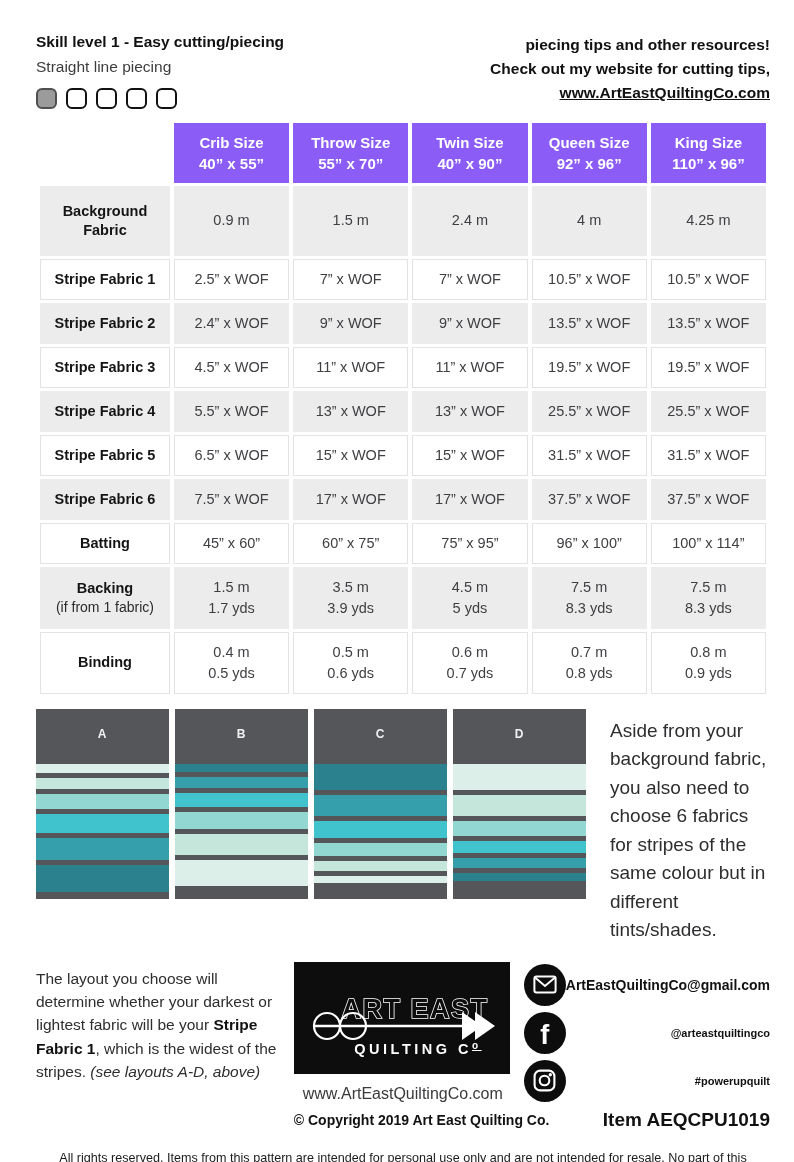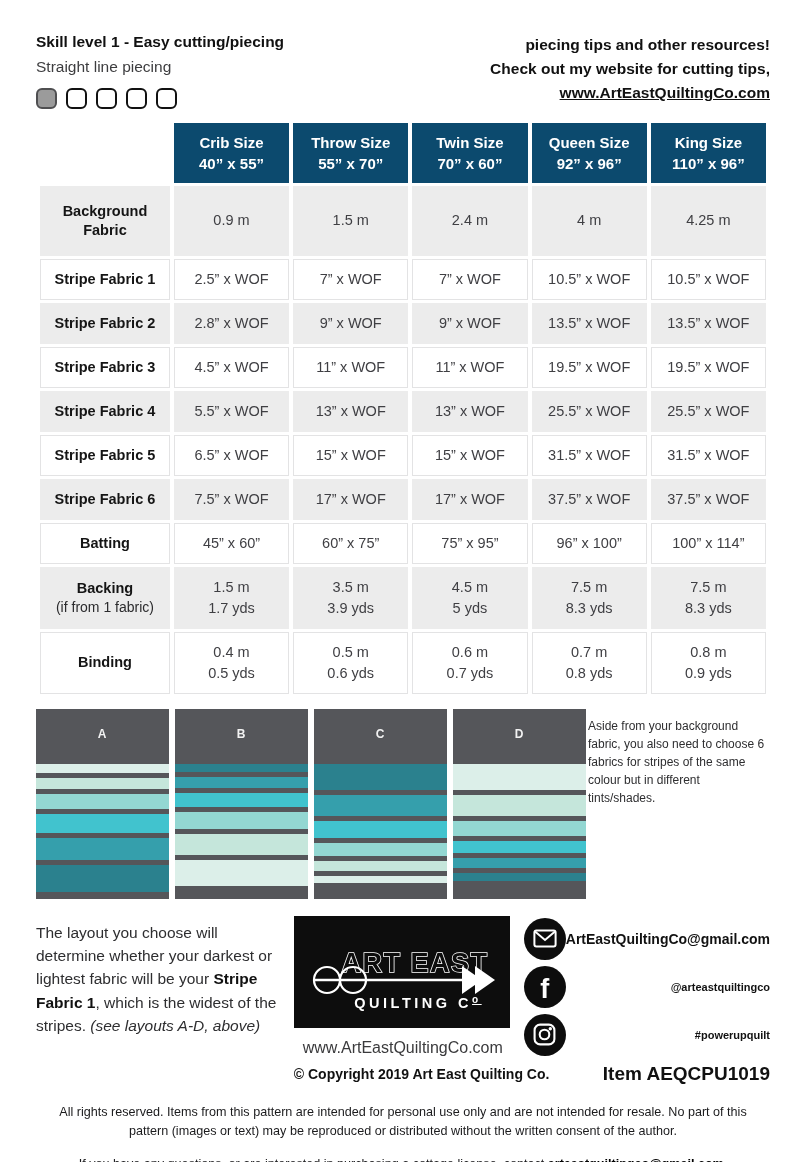--- a/index.html
+++ b/index.html
@@ -17,36 +17,36 @@
   .squares { display:flex; gap:9px; margin-top:12px; }
   .sq { width:21px; height:21px; border:2.5px solid #111; border-radius:6px; background:#fff; }
   .sq.filled { background:#9b9b9b; border-color:#4f4f51; }
   .top-right { text-align:right; font-size:15.5px; font-weight:700; line-height:1.55; color:#111; }
   .site-link { display:inline-block; text-decoration:underline; color:#111; cursor:pointer; }
 
   
   table.sizes { width:100%; border-collapse:separate; border-spacing:4px 3px; margin-top:11px; }
   th,td { text-align:center; vertical-align:middle; }
   th.corner { background:#fff; width:18.4%; }
-  th.col-head { background:#0c4a6e; color:#fff; font-size:15px; font-weight:700; padding:9px 2px; line-height:1.4; width:16.32%; }
+  th.col-head { background:#8b5cf6; color:#fff; font-size:15px; font-weight:700; padding:9px 2px; line-height:1.4; width:16.32%; }
   th.rowlabel { font-size:14.5px; font-weight:700; color:#151515; padding:4px 10px; line-height:1.3; }
   th.rowlabel .sub { font-weight:400; font-size:14px; color:#2b2b2d; }
   td.val { font-size:14.5px; color:#3f3f43; padding:10px 2px; line-height:1.45; white-space:pre-line; }
   tr.shaded th.rowlabel, tr.shaded td.val { background:#ececec; }
   tr.plain th.rowlabel, tr.plain td.val { background:#fff; box-shadow:inset 0 0 0 1px #e3e3e4; }
   tr.tall td.val, tr.tall th.rowlabel { padding-top:16px; padding-bottom:16px; }
 
   
   .layouts-row { display:flex; margin-top:12px; }
   .panels { display:flex; gap:6px; }
   .panel { width:133px; height:190px; display:flex; flex-direction:column; overflow:hidden; }
   .panel-label { height:50px; display:flex; align-items:center; justify-content:center;
                  color:#f2f2f2; font-size:12px; font-weight:700; letter-spacing:1px; }
   .stripe { width:100%; margin-top:5px; }
-  .aside-note { margin-left:2px; width:178px; font-size:12px; line-height:1.5; color:#2e2e30; padding-top:8px; }
+  .aside-note { margin-left:24px; width:178px; font-size:19px; line-height:1.5; color:#2e2e30; padding-top:8px; }
 
   
   .bottom-row { display:flex; margin-top:17px; }
   .layout-note { width:254px; font-size:15.5px; line-height:1.5; color:#2e2e30; padding-top:5px; }
   .layout-note b { color:#111; }
   .logo-col { width:218px; margin-left:16px; text-align:center; }
   .logo-box { width:216px; height:112px; background:#0d0d0d; }
   .logo-site { font-size:16px; color:#3a3a3c; margin-top:11px; cursor:pointer; }
   .copyright { font-size:14px; font-weight:700; color:#111; margin-top:9px; white-space:nowrap; }
   .social-col { flex:1; margin-left:12px; padding-top:2px; }
@@ -96,21 +96,21 @@
           <th class="col-head">
             <div>Crib Size</div>
             <div>40” x 55”</div>
           </th>
           <th class="col-head">
             <div>Throw Size</div>
             <div>55” x 70”</div>
           </th>
           <th class="col-head">
             <div>Twin Size</div>
-            <div>70” x 60”</div>
+            <div>40” x 90”</div>
           </th>
           <th class="col-head">
             <div>Queen Size</div>
             <div>92” x 96”</div>
           </th>
           <th class="col-head">
             <div>King Size</div>
             <div>110” x 96”</div>
           </th>
         </tr>
@@ -133,21 +133,21 @@
           <td class="val">2.5” x WOF</td>
           <td class="val">7” x WOF</td>
           <td class="val">7” x WOF</td>
           <td class="val">10.5” x WOF</td>
           <td class="val">10.5” x WOF</td>
         </tr>
         <tr class="shaded">
           <th class="rowlabel">
             <div>Stripe Fabric 2</div>
           </th>
-          <td class="val">2.8” x WOF</td>
+          <td class="val">2.4” x WOF</td>
           <td class="val">9” x WOF</td>
           <td class="val">9” x WOF</td>
           <td class="val">13.5” x WOF</td>
           <td class="val">13.5” x WOF</td>
         </tr>
         <tr class="plain">
           <th class="rowlabel">
             <div>Stripe Fabric 3</div>
           </th>
           <td class="val">4.5” x WOF</td>

